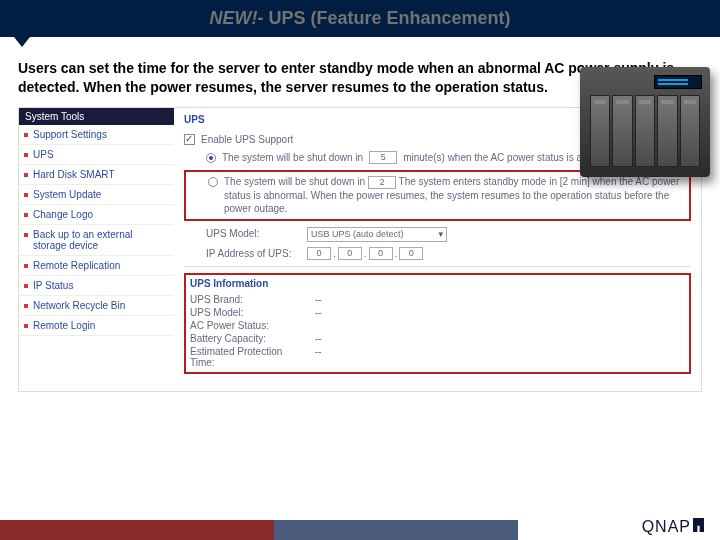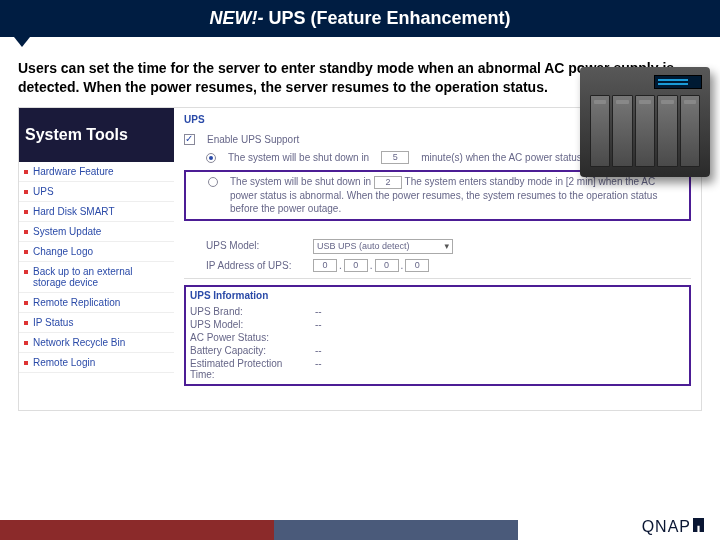--- a/index.html
+++ b/index.html
@@ -1,41 +1,41 @@
 <!DOCTYPE html>
 <html><head>
 <meta charset="utf-8">
 <style>
 *{box-sizing:border-box;margin:0;padding:0;font-family:Arial,Helvetica,sans-serif}
 body{width:720px;height:540px;background:#fff;position:relative;overflow:hidden}
-.header{background:#001d42;color:#ffffff;padding:8px 12px;text-align:center;font-weight:bold;font-size:18px;position:relative}
+.header{background:#001d42;color:#737373;padding:8px 12px;text-align:center;font-weight:bold;font-size:18px;position:relative}
 .header em{font-style:italic}
 .header::after{content:"";position:absolute;left:14px;bottom:-10px;width:0;height:0;border-left:8px solid transparent;border-right:8px solid transparent;border-top:10px solid #001d42}
 .desc{padding:22px 18px 10px 18px;font-size:14px;font-weight:bold;line-height:1.35;color:#000}
 .stage{position:relative;margin:0 18px}
 .panel{background:#fff;border:1px solid #ddd;font-size:10px;color:#223;display:flex;min-height:285px}
 .sidebar{width:155px;background:#fff}
-.sidehead{background:#1a1a3a;color:#fff;padding:18px 6px;font-size:16px;font-weight:bold}
+.sidehead{background:#1a1a3a;color:#fff;padding:3px 6px;font-size:10px;font-weight:normal}
 .menu{list-style:none}
 .menu li{padding:4px 6px 4px 14px;border-bottom:1px solid #eee;color:#2a4aa8;position:relative;cursor:pointer;line-height:1.1}
 .menu li::before{content:"";position:absolute;left:5px;top:8px;width:4px;height:4px;background:#d33}
 .main{flex:1;padding:6px 10px;color:#333;font-size:10px}
 .sectitle{color:#2a4aa8;font-weight:bold;margin-bottom:8px}
-.row{display:flex;align-items:flex-start;gap:12px;margin-bottom:5px;line-height:1.35;color:#668}
+.row{display:flex;align-items:flex-start;gap:6px;margin-bottom:5px;line-height:1.35;color:#668}
 .chk{width:11px;height:11px;border:1px solid #889;margin-top:1px;display:inline-block;flex-shrink:0;position:relative;background:#fff}
 .chk.on::after{content:"✓";position:absolute;top:-3px;left:0;font-size:10px;color:#2a4aa8}
 .radio{width:10px;height:10px;border:1px solid #889;border-radius:50%;margin-top:2px;flex-shrink:0;position:relative;background:#fff}
 .radio.on::after{content:"";position:absolute;top:2px;left:2px;width:4px;height:4px;background:#2a4aa8;border-radius:50%}
 .tin{width:28px;height:13px;border:1px solid #aaa;background:#fff;font-size:9px;padding:0 2px;display:inline-block;text-align:center;line-height:11px}
 .sel{width:140px;height:15px;border:1px solid #aaa;background:#fff;font-size:9px;padding:0 3px;display:inline-flex;align-items:center;justify-content:space-between}
 .sel::after{content:"▾";color:#555;font-size:9px}
 .ipbox{display:inline-flex;gap:2px}
 .ipbox .tin{width:24px}
 .hr{height:1px;background:#ddd;margin:6px 0}
-.redbox{border:2px solid #4c1d95;padding:3px 4px;margin-bottom:18px}
+.redbox{border:2px solid #b91c1c;padding:3px 4px;margin-bottom:6px}
 .info .ln{display:flex;gap:15px;padding:1px 0;color:#668}
 .info .ln .lbl{width:110px}
 .nas{position:absolute;top:-40px;right:-8px;width:130px;height:110px;z-index:5}
 .nasbody{position:absolute;inset:0;background:linear-gradient(#585858,#2a2a2a);border-radius:4px;box-shadow:4px 6px 10px rgba(0,0,0,.45)}
 .nasdisp{position:absolute;top:8px;right:8px;width:48px;height:14px;background:#001a33;border:1px solid #000}
 .nasdisp::after{content:"";position:absolute;top:3px;left:3px;width:30px;height:2px;background:#1a9bd8;box-shadow:0 4px 0 #1a9bd8}
 .bays{position:absolute;top:28px;left:10px;right:10px;bottom:10px;display:flex;gap:2px}
 .bay{flex:1;background:linear-gradient(#777,#4a4a4a);border:1px solid #222;border-radius:1px;position:relative}
 .bay::after{content:"";position:absolute;top:4px;left:3px;right:3px;height:4px;background:#888;border-radius:1px}
 .footer{position:absolute;bottom:0;left:0;right:0;height:20px;background:linear-gradient(to right,#8b2a2a 0%,#8b2a2a 38%,#4a5a7a 38%,#4a5a7a 72%,#fff 72%)}
@@ -62,21 +62,21 @@
       <div class="bay"></div>
       <div class="bay"></div>
       <div class="bay"></div>
     </div>
   </div>
 
   <div class="panel">
     <div class="sidebar">
       <div class="sidehead">System Tools</div>
       <ul class="menu">
-        <li><span>Hardware Feature</span></li>
+        <li><span>Support Settings</span></li>
         <li><span>UPS</span></li>
         <li><span>Hard Disk SMART</span></li>
         <li><span>System Update</span></li>
         <li><span>Change Logo</span></li>
         <li><span>Back up to an external storage device</span></li>
         <li><span>Remote Replication</span></li>
         <li><span>IP Status</span></li>
         <li><span>Network Recycle Bin</span></li>
         <li><span>Remote Login</span></li>
       </ul>

